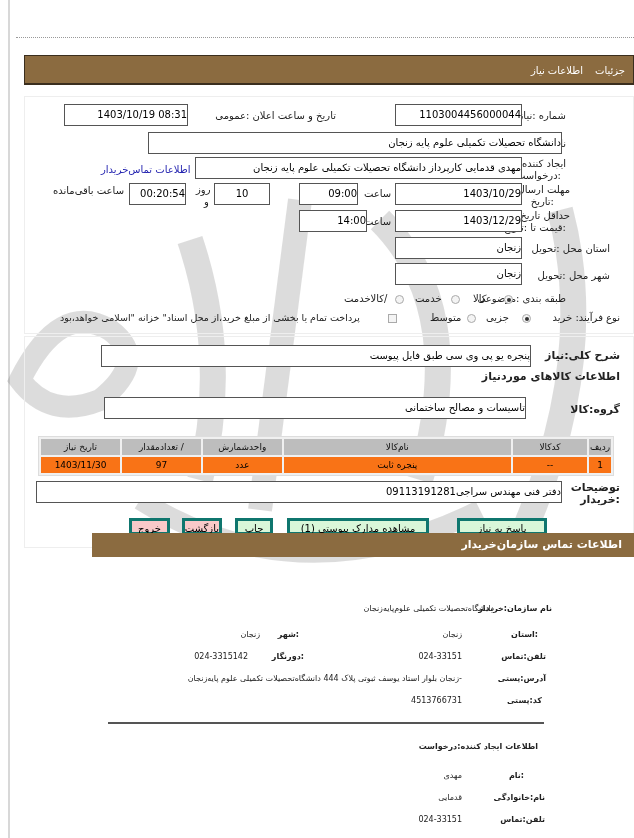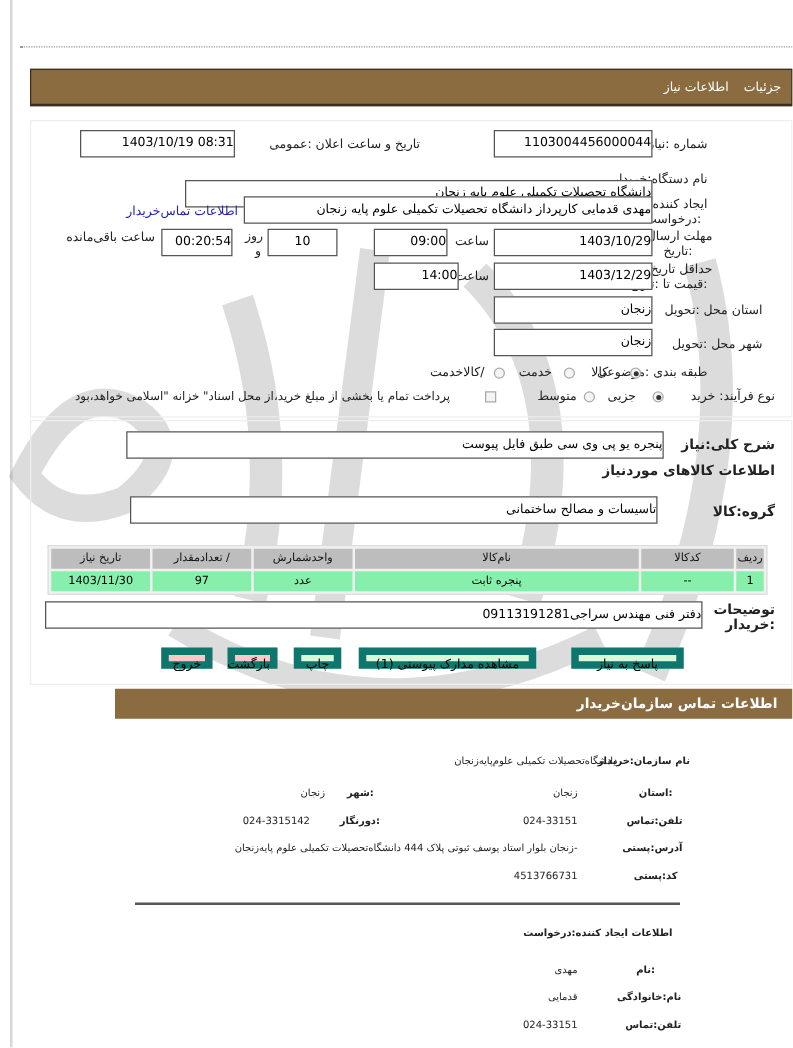--- a/index.html
+++ b/index.html
@@ -15,25 +15,25 @@
     .lbl { position: absolute; font-size: 10px; color: #222; text-align: right; line-height: 12px; }
     .box { position: absolute; border: 1px solid #555; background: #fff; height: 22px; font-size: 10px; padding: 4px 0; text-align: left; direction: ltr; white-space: nowrap; overflow: hidden; }
     .box.rtl { direction: rtl; text-align: right; }
     .bold { font-weight: bold; font-size: 11px; }
     .link { color: #2424b0; }
     .radio { display: inline-block; width: 9px; height: 9px; border-radius: 50%; border: 1px solid #aaa; background: #f4f4f4; vertical-align: middle; position: relative; }
     .radio.on::after { content: ""; position: absolute; left: 2px; top: 2px; width: 4px; height: 4px; border-radius: 50%; background: #333; }
     .check { display: inline-block; width: 9px; height: 9px; border: 1px solid #aaa; background: #f4f4f4; vertical-align: middle; }
     table.items { position: absolute; left: 38px; top: 436px; width: 576px; border-collapse: separate; border-spacing: 2px; background: #f0f0f0; border: 1px solid #ddd; font-size: 9px; }
     table.items th { background: #bdbdbd; color: #111; font-weight: normal; height: 16px; text-align: center; }
-    table.items td { background: #86efac; height: 16px; text-align: center; }
-    .btn { position: absolute; top: 518px; height: 17px; border: 6px solid #0f766e; font-size: 10px; text-align: center; line-height: 15px; }
+    table.items td { background: #f97316; height: 16px; text-align: center; }
+    .btn { position: absolute; top: 518px; height: 17px; border: 3px solid #0f766e; font-size: 10px; text-align: center; line-height: 15px; }
     .btn.green { background: #d9f7d9; }
     .btn.pink { background: #f9c9c9; }
-    .section-bar { position: absolute; left: 92px; top: 551px; width: 542px; height: 24px; background: #8b6b40; color: #fff; font-weight: bold; font-size: 11px; }
+    .section-bar { position: absolute; left: 92px; top: 533px; width: 542px; height: 24px; background: #8b6b40; color: #fff; font-weight: bold; font-size: 11px; }
     .section-bar span { position: absolute; right: 12px; top: 5px; }
     .s { position: absolute; font-size: 8px; color: #222; white-space: nowrap; }
     .s.b { font-weight: bold; }
     .hr { position: absolute; left: 108px; top: 722px; width: 436px; border-top: 2px solid #555; }
     .watermark { position: absolute; left: 0; top: 180px; width: 634px; height: 420px; pointer-events: none; opacity: 0.22; }
   </style>
 </head>
 <body>
 
 <div class="leftrule"></div>
@@ -55,21 +55,21 @@
 
 <div class="panel"></div>
 
 <span class="lbl" style="right:68px; top:110px;">شماره :نیاز</span>
 <div class="box" style="left:395px; top:104px; width:127px; text-align:right;">1103004456000044</div>
 
 <span class="lbl" style="right:298px; top:110px;">تاریخ و ساعت اعلان :عمومی</span>
 <div class="box" style="left:64px; top:104px; width:124px; text-align:right;">1403/10/19 08:31</div>
 
 <span class="lbl" style="right:68px; top:138px;">نام دستگاه:خریدار</span>
-<div class="box rtl" style="left:148px; top:144px; width:374px;text-align:right;">دانشگاه  تحصیلات  تکمیلی  علوم  پایه  زنجان</div>
+<div class="box rtl" style="left:148px; top:132px; width:414px;text-align:right;">دانشگاه  تحصیلات  تکمیلی  علوم  پایه  زنجان</div>
 
 <span class="lbl" style="right:68px; top:158px;">ایجاد کننده</span>
 <span class="lbl" style="right:73px; top:170px;">:درخواست</span>
 <div class="box rtl" style="left:195px; top:157px; width:327px;">مهدی  قدمایی  کارپرداز  دانشگاه  تحصیلات  تکمیلی  علوم  پایه  زنجان</div>
 <span class="lbl link" style="left:101px; top:164px;">اطلاعات تماس‌خریدار</span>
 
 <span class="lbl" style="right:64px; top:184px;">مهلت  ارسال  :پاسخ‌تا</span>
 <span class="lbl" style="right:80px; top:196px;">:تاریخ</span>
 <div class="box" style="left:395px; top:183px; width:127px; text-align:right;">1403/10/29</div>
 <span class="lbl" style="left:364px; top:188px;">ساعت</span>

